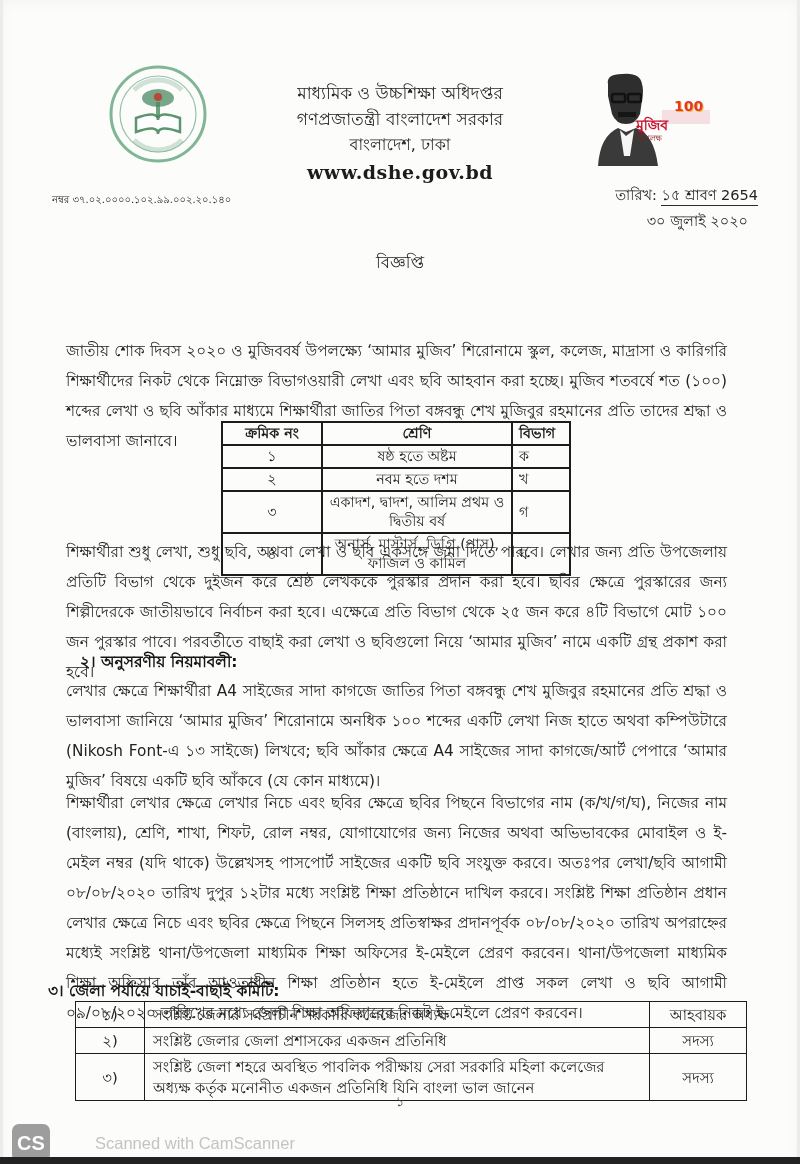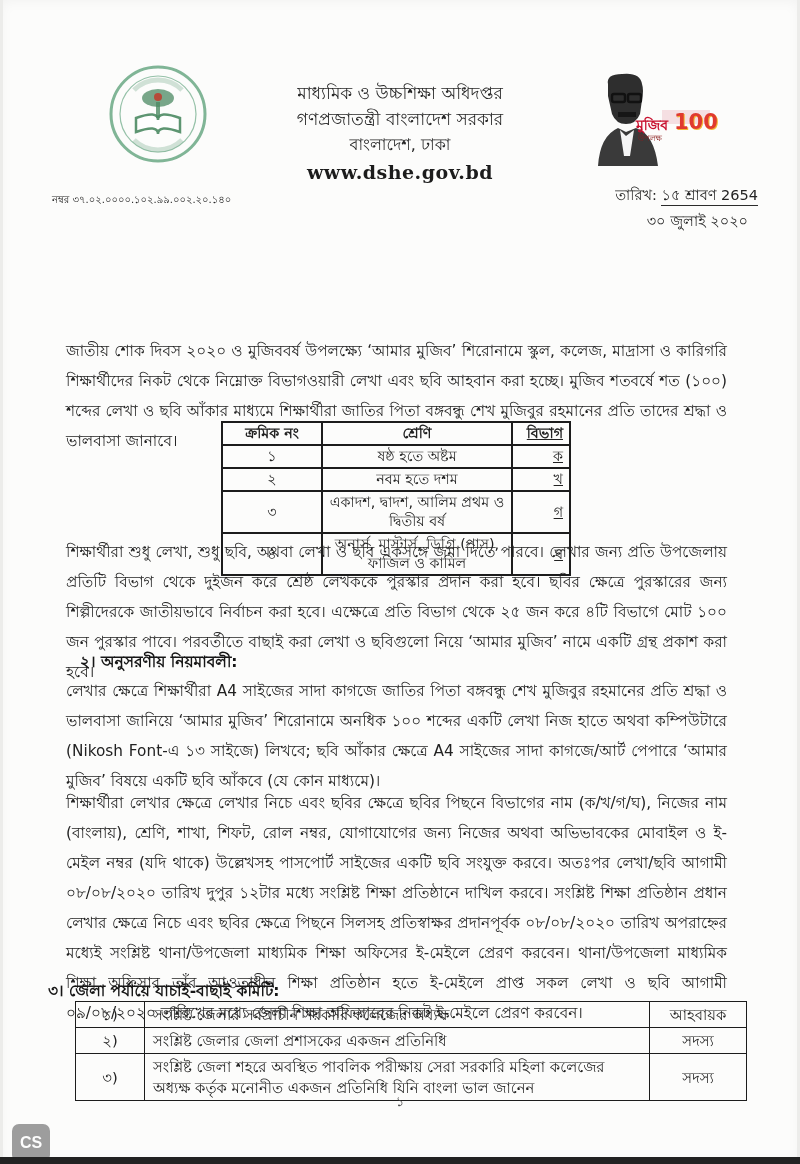--- a/index.html
+++ b/index.html
@@ -11,21 +11,21 @@
   }
   
   .seal{position:absolute; left:106px; top:60px; width:104px; height:108px;}
   .hdr-center{position:absolute; left:240px; top:80px; width:320px; text-align:center;}
   .hdr-line{font-size:17px; line-height:26px; color:#262626;}
   .hdr-line3{font-size:16px; line-height:26px; color:#262626;}
   .hdr-site{font-family:"DejaVu Serif", serif; font-weight:bold; font-size:19px; margin-top:3px; letter-spacing:.5px; color:#1c1c1c;}
   .mujib-logo{position:absolute; left:578px; top:70px; width:136px; height:100px;}
   .mujib-logo .bn-word{position:absolute; left:58px; top:44px; color:#c8102e; font-weight:bold; font-size:14px;}
   .mujib-logo .bn-sub{position:absolute; left:60px; top:62px; color:#8a1e1e; font-size:8px;}
-  .mujib-logo .num{position:absolute; left:96px; top:40px; color:#e03a2f; font-weight:bold; font-size:21px; text-shadow:1px 1px 0 #f2b632;}
+  .mujib-logo .num{position:absolute; left:96px; top:28px; color:#e03a2f; font-weight:bold; font-size:14px; text-shadow:1px 1px 0 #f2b632;}
   
   .memo{position:absolute; left:52px; top:192px; font-size:10px; color:#242424;}
   .dateblock{position:absolute; right:42px; top:184px; text-align:right; font-size:14.5px; color:#242424;}
   .dateblock .bn-date{border-bottom:1.5px solid #2b2b2b; padding-bottom:2px;}
   .dateblock .greg{margin-top:2px; padding-right:10px;}
   
   .notice-title{position:absolute; left:0; top:250px; width:100%; text-align:center; font-size:16.5px; color:#1f1f1f;}
   .subject{position:absolute; left:66px; top:297px; width:662px; display:flex; font-size:15.5px;}
   .subject .lbl{flex:0 0 auto; margin-right:30px;}
   .subject .txt{font-weight:bold;}
@@ -36,32 +36,32 @@
   #p4{top:788px;}
   .sec-head{position:absolute; font-weight:bold; font-size:15.5px; color:#161616;}
   #h2{left:80px; top:650px;}
   #h3{left:48px; top:979px;}
   
   table{border-collapse:collapse;}
   .cat-table{position:absolute; left:221px; top:421px; width:350px; font-size:14.3px;}
   .cat-table th,.cat-table td{border:2px solid #1c1c1c; padding:1px 6px; line-height:19px;}
   .cat-table th{font-weight:bold; text-align:center;}
   .cat-table .c-ser{width:86px; text-align:center;}
-  .cat-table .c-div{width:44px; text-align:right;text-decoration:underline;}
+  .cat-table .c-div{width:44px; text-align:left;}
   .cat-table .c-cls{text-align:center;}
   .com-table{position:absolute; left:75px; top:1001px; width:672px; font-size:14.8px;}
   .com-table td{border:1.6px solid #1c1c1c; padding:2px 8px; line-height:21px; vertical-align:middle;}
   .com-table .c-ser{width:52px; text-align:center;}
   .com-table .c-role{width:80px; text-align:center;}
   
   .pageno{position:absolute; left:0; top:1092px; width:100%; text-align:center; font-size:13px; color:#4a4a4a;}
   .cs-badge{
     position:absolute; left:12px; top:1124px; width:38px; height:38px;
     background:#9d9d9d; border-radius:7px; color:#fdfdfd; font-weight:bold;
-    font-size:16px; display:flex; align-items:center; justify-content:center;
+    font-size:20px; display:flex; align-items:center; justify-content:center;
     font-family:"Liberation Sans", sans-serif;
   }
   .cs-text{position:absolute; left:95px; top:1134px; font-size:16.5px; color:#c3c3c3; font-family:"Liberation Sans", sans-serif;}
   .bottom-bar{position:absolute; left:0; bottom:0; width:100%; height:7px; background:#222;}
   .edge-l{position:absolute; left:0; top:0; width:3px; height:100%; background:#ececea;}
   .edge-r{position:absolute; right:0; top:0; width:3px; height:100%; background:#ececea;}
 </style>
 </head>
 <body>
 
@@ -106,20 +106,21 @@
 
   <div class="memo">নম্বর ৩৭.০২.০০০০.১০২.৯৯.০০২.২০.১৪০</div>
   <div class="dateblock">
     <div>
       <span>তারিখ:</span>
       <span class="bn-date">১৫ শ্রাবণ 2654</span>
     </div>
     <div class="greg">৩০ জুলাই ২০২০</div>
   </div>
 
+  <div class="notice-title">বিজ্ঞপ্তি</div>
 
   <div class="para" id="p1">জাতীয় শোক দিবস ২০২০ ও মুজিববর্ষ উপলক্ষ্যে ‘আমার মুজিব’ শিরোনামে স্কুল, কলেজ, মাদ্রাসা ও কারিগরি শিক্ষার্থীদের নিকট থেকে নিম্নোক্ত বিভাগওয়ারী লেখা এবং ছবি আহবান করা হচ্ছে। মুজিব শতবর্ষে শত (১০০) শব্দের লেখা ও ছবি আঁকার মাধ্যমে শিক্ষার্থীরা জাতির পিতা বঙ্গবন্ধু শেখ মুজিবুর রহমানের প্রতি তাদের শ্রদ্ধা ও ভালবাসা জানাবে।</div>
 
   <table class="cat-table">
     <tbody>
         <tr>
       <th class="c-ser">ক্রমিক নং</th>
       <th class="c-cls">শ্রেণি</th>
       <th class="c-div">বিভাগ</th>
     </tr>
@@ -169,14 +170,15 @@
     <tr>
       <td class="c-ser">৩)</td>
       <td class="c-desc">সংশ্লিষ্ট জেলা শহরে অবস্থিত পাবলিক পরীক্ষায় সেরা সরকারি মহিলা কলেজের অধ্যক্ষ কর্তৃক মনোনীত একজন প্রতিনিধি যিনি বাংলা ভাল জানেন</td>
       <td class="c-role">সদস্য</td>
     </tr>
   </tbody>
     </table>
 
   <div class="pageno">১</div>
   <div class="cs-badge">CS</div>
+  <div class="cs-text">Scanned with CamScanner</div>
   <div class="bottom-bar"></div>
 </div>
 
 </body></html>

